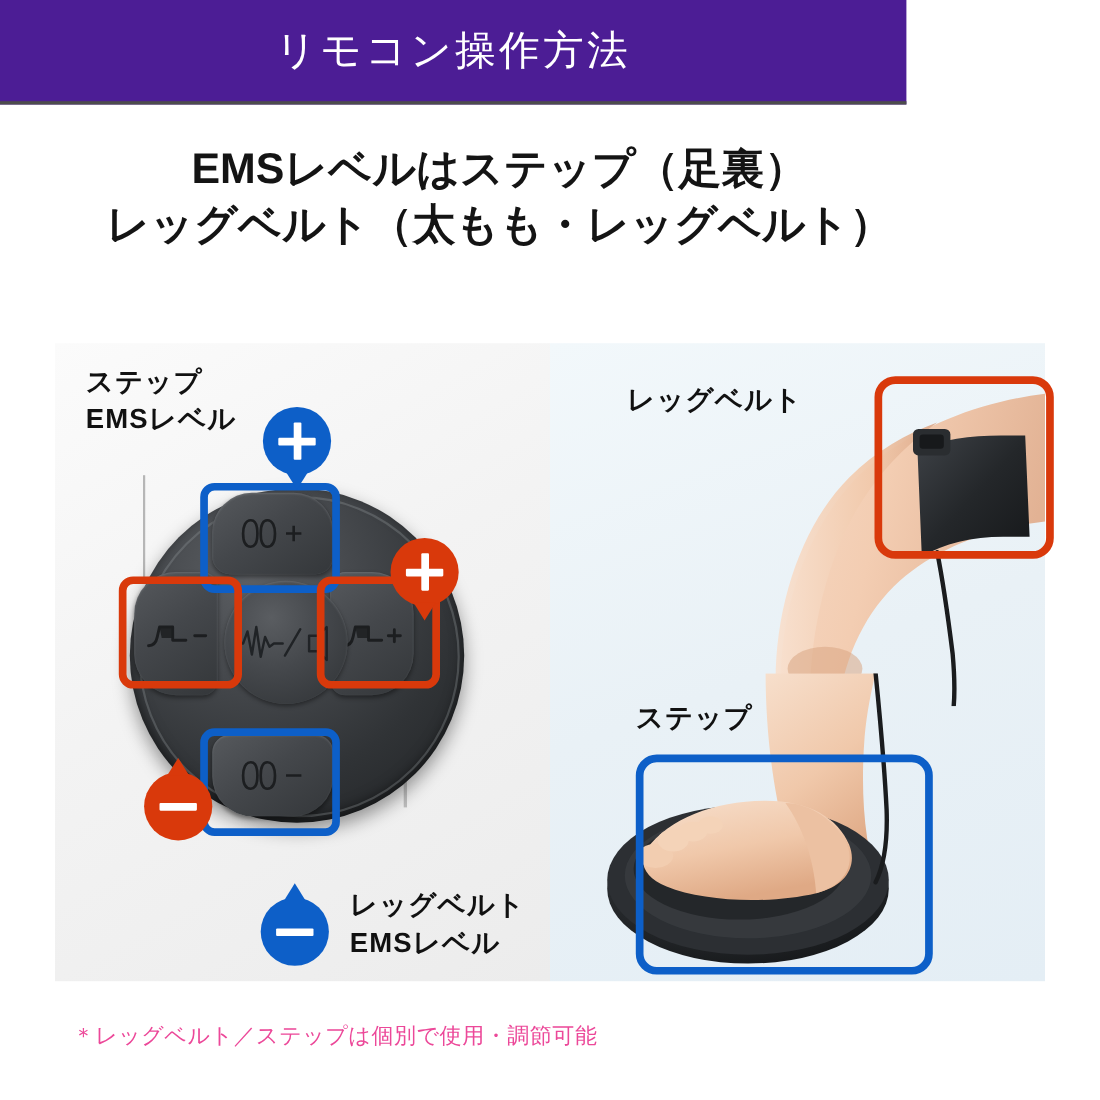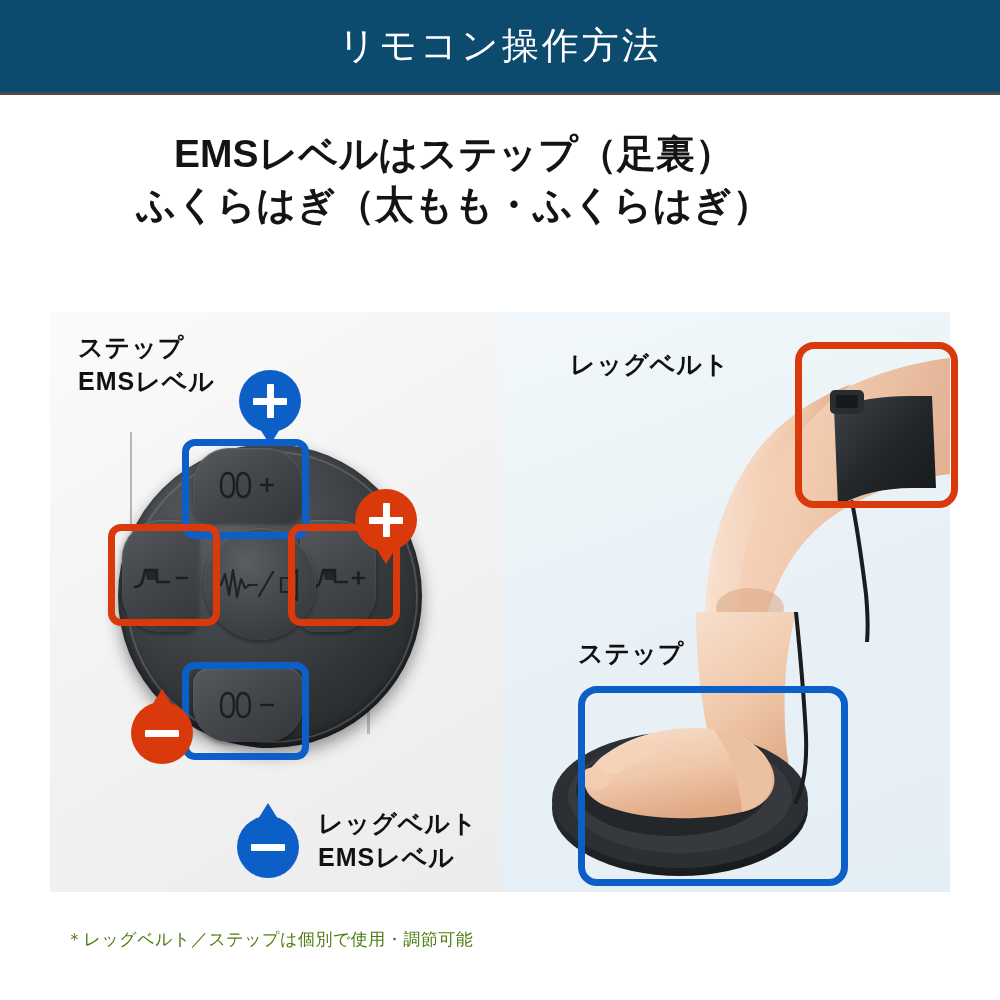--- a/index.html
+++ b/index.html
@@ -6,22 +6,22 @@
   body{
     width:1000px;height:1000px;
     background:#ffffff;
     font-family:"Liberation Sans","DejaVu Sans",sans-serif;
     overflow:hidden;
     position:relative;
   }
 
   
   #header-bar{
-    position:absolute;left:0;top:0;width:1000px;height:95px;
-    background:#0c4a6e;
+    position:absolute;left:0;top:0;width:824px;height:95px;
+    background:#4c1d95;
     display:flex;align-items:center;justify-content:center;
     box-sizing:border-box;
     border-bottom:3px solid #4c4c4c;
   }
   #header-title{
     color:#ffffff;
     font-size:37px;
     letter-spacing:3px;
     font-weight:400;
     white-space:nowrap;
@@ -151,33 +151,33 @@
   #pin-leg-minus{left:131px;top:702px;}
   #pin-step-minus{left:237px;top:816px;}
 
   
   #photo-leg{position:absolute;left:450px;top:0;width:450px;height:330px;overflow:hidden;}
   #photo-foot{position:absolute;left:450px;top:300px;width:450px;height:280px;overflow:hidden;}
 
   
   #footnote{
     position:absolute;left:66px;top:928px;
-    font-size:17px;color:#4d7c0f;letter-spacing:.5px;white-space:nowrap;
+    font-size:20px;color:#ec4899;letter-spacing:.5px;white-space:nowrap;
   }
 </style>
 </head>
 <body>
 
 <div id="header-bar">
   <div id="header-title">リモコン操作方法</div>
 </div>
 
 <div id="headline">
   <span class="hl">EMSレベルはステップ（足裏）</span>
-  <span class="hl">ふくらはぎ（太もも・ふくらはぎ）</span>
+  <span class="hl">レッグベルト（太もも・レッグベルト）</span>
 </div>
 
 <div id="figure">
 
   <div id="panel-left"></div>
   <div id="panel-right"></div>
 
   <div id="photo-leg">
     <svg width="450" height="330" viewBox="0 0 450 330">
       <defs>

